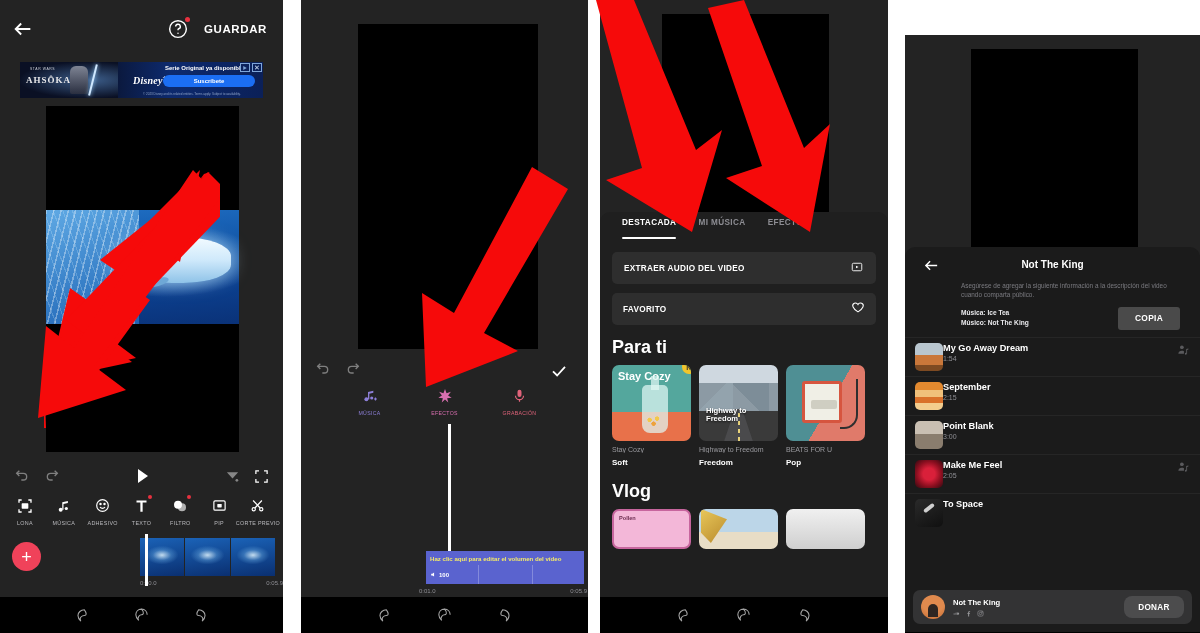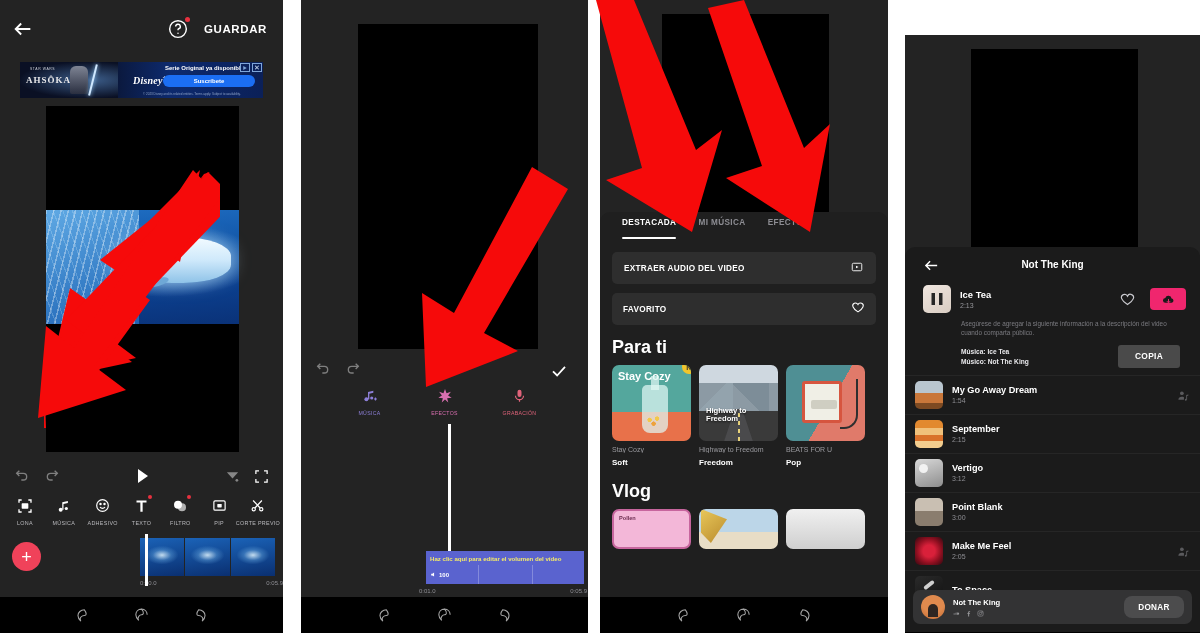--- a/index.html
+++ b/index.html
@@ -324,29 +324,29 @@
   }
   .meta { flex: 1 1 auto; min-width: 0; }
   .meta .tname { color: #fff; font-size: 9.4px; font-weight: bold; }
   .meta .tdur { color: #96969b; font-size: 7px; margin-top: 2px; }
   .heart-btn { width: 15px; height: 14px; flex: 0 0 auto; }
   .dl-btn {
     width: 36px; height: 22px; border-radius: 4px; background: #f0266e;
     display: flex; align-items: center; justify-content: center; flex: 0 0 auto; margin-left: 6px;
   }
   .notice { color: #7b7b80; font-size: 6.4px; line-height: 1.45; padding: 0 10px 0 46px; }
-  .creditrow { display: flex; align-items: flex-end; padding: 7px 10px 0 46px; gap: 21px; }
+  .creditrow { display: flex; align-items: center; padding: 7px 10px 0 46px; gap: 21px; }
   .credit { color: #e9e9ec; font-size: 6.6px; font-weight: bold; line-height: 1.55; flex: 1 1 auto; }
   .copy-btn {
     width: 62px; height: 23px; background: #4a4a4a; border-radius: 3px;
     display: flex; align-items: center; justify-content: center;
     color: #fff; font-size: 8.4px; font-weight: bold; letter-spacing: .3px; flex: 0 0 auto;
   }
   .tracklist { margin-top: 7px; }
-  .track { display: flex; align-items: center; gap: 9px; padding: 5px 10px 5px 10px; border-top: 1px solid #262626; }
+  .track { display: flex; align-items: flex-start; padding: 5px 10px 5px 10px; border-top: 1px solid #262626; }
   .track .tw { flex: 1 1 auto; min-width: 0; }
   .track .tn { color: #fff; font-size: 9.2px; font-weight: bold; }
   .track .td { color: #8e8e93; font-size: 7px; margin-top: 2px; }
   .artist-ico { width: 13px; height: 11px; opacity: .5; flex: 0 0 auto; }
   .th-dream { background: linear-gradient(180deg,#b9c6cf 0 44%, #c9773a 44% 78%, #7d4a22 78% 100%); }
   .th-sept { background: linear-gradient(180deg,#e2892f 0 30%, #f0c07a 30% 52%, #d9712a 52% 76%, #f3cd8e 76% 100%); }
   .th-vert { background: linear-gradient(160deg,#d9d9d9,#8d8d8d); }
   .th-vert::after { content:""; position:absolute; left:4px; top:5px; width:9px; height:9px; border-radius:50%; background:#f2f2f2; }
   .th-make { background: radial-gradient(circle at 50% 50%, #d9203a 0 30%, #8e0f20 62%, #2c0a10 100%); }
   .th-point { background: linear-gradient(180deg,#c9bfb2 0 48%, #8a7d6e 48% 100%); }
@@ -748,40 +748,20 @@
       <div class="p4-head">
         <span class="bk">
           <svg viewBox="0 0 24 24" fill="none" stroke="#fff" stroke-width="2">
               <path d="M20 12H4M10 6l-6 6 6 6"></path>
             </svg>
         </span>
         <span class="ttl">Not The King</span>
       </div>
 
       <div class="nowcard">
-        <div class="nowrow">
-          <div class="thumb th-ice">
-            <span class="pause"></span>
-          </div>
-          <div class="meta">
-            <div class="tname">Ice Tea</div>
-            <div class="tdur">2:13</div>
-          </div>
-          <span class="heart-btn">
-            <svg viewBox="0 0 24 24" fill="none" stroke="#c9c9ce" stroke-width="1.9">
-                <path d="M12 20s-7.4-4.6-9.1-9A5 5 0 0 1 12 6.6 5 5 0 0 1 21.1 11c-1.7 4.4-9.1 9-9.1 9z"></path>
-              </svg>
-          </span>
-          <span class="dl-btn">
-            <svg width="15" height="13" viewBox="0 0 24 24" fill="#1a1a1a">
-                <path d="M6.5 18a4.5 4.5 0 0 1-.4-9 6 6 0 0 1 11.6 1.3A3.9 3.9 0 0 1 18 18z"></path>
-                <path d="M12 11v6.5M9 15l3 3.2 3-3.2" stroke="#f0266e" stroke-width="1.8" fill="none"></path>
-              </svg>
-          </span>
-        </div>
 
         <div class="notice">Asegúrese de agregar la siguiente información a la descripción del video cuando comparta público.</div>
 
         <div class="creditrow">
           <div class="credit">
             <div>Música: Ice Tea</div>
             <div>Músico: Not The King</div>
           </div>
           <div class="copy-btn">COPIA</div>
         </div>
@@ -804,27 +784,20 @@
           </span>
         </div>
         <div class="track">
           <div class="thumb th-sept"></div>
           <div class="tw">
             <div class="tn">September</div>
             <div class="td">2:15</div>
           </div>
         </div>
         <div class="track">
-          <div class="thumb th-vert"></div>
-          <div class="tw">
-            <div class="tn">Vertigo</div>
-            <div class="td">3:12</div>
-          </div>
-        </div>
-        <div class="track">
           <div class="thumb th-point"></div>
           <div class="tw">
             <div class="tn">Point Blank</div>
             <div class="td">3:00</div>
           </div>
         </div>
         <div class="track">
           <div class="thumb th-make"></div>
           <div class="tw">
             <div class="tn">Make Me Feel</div>

